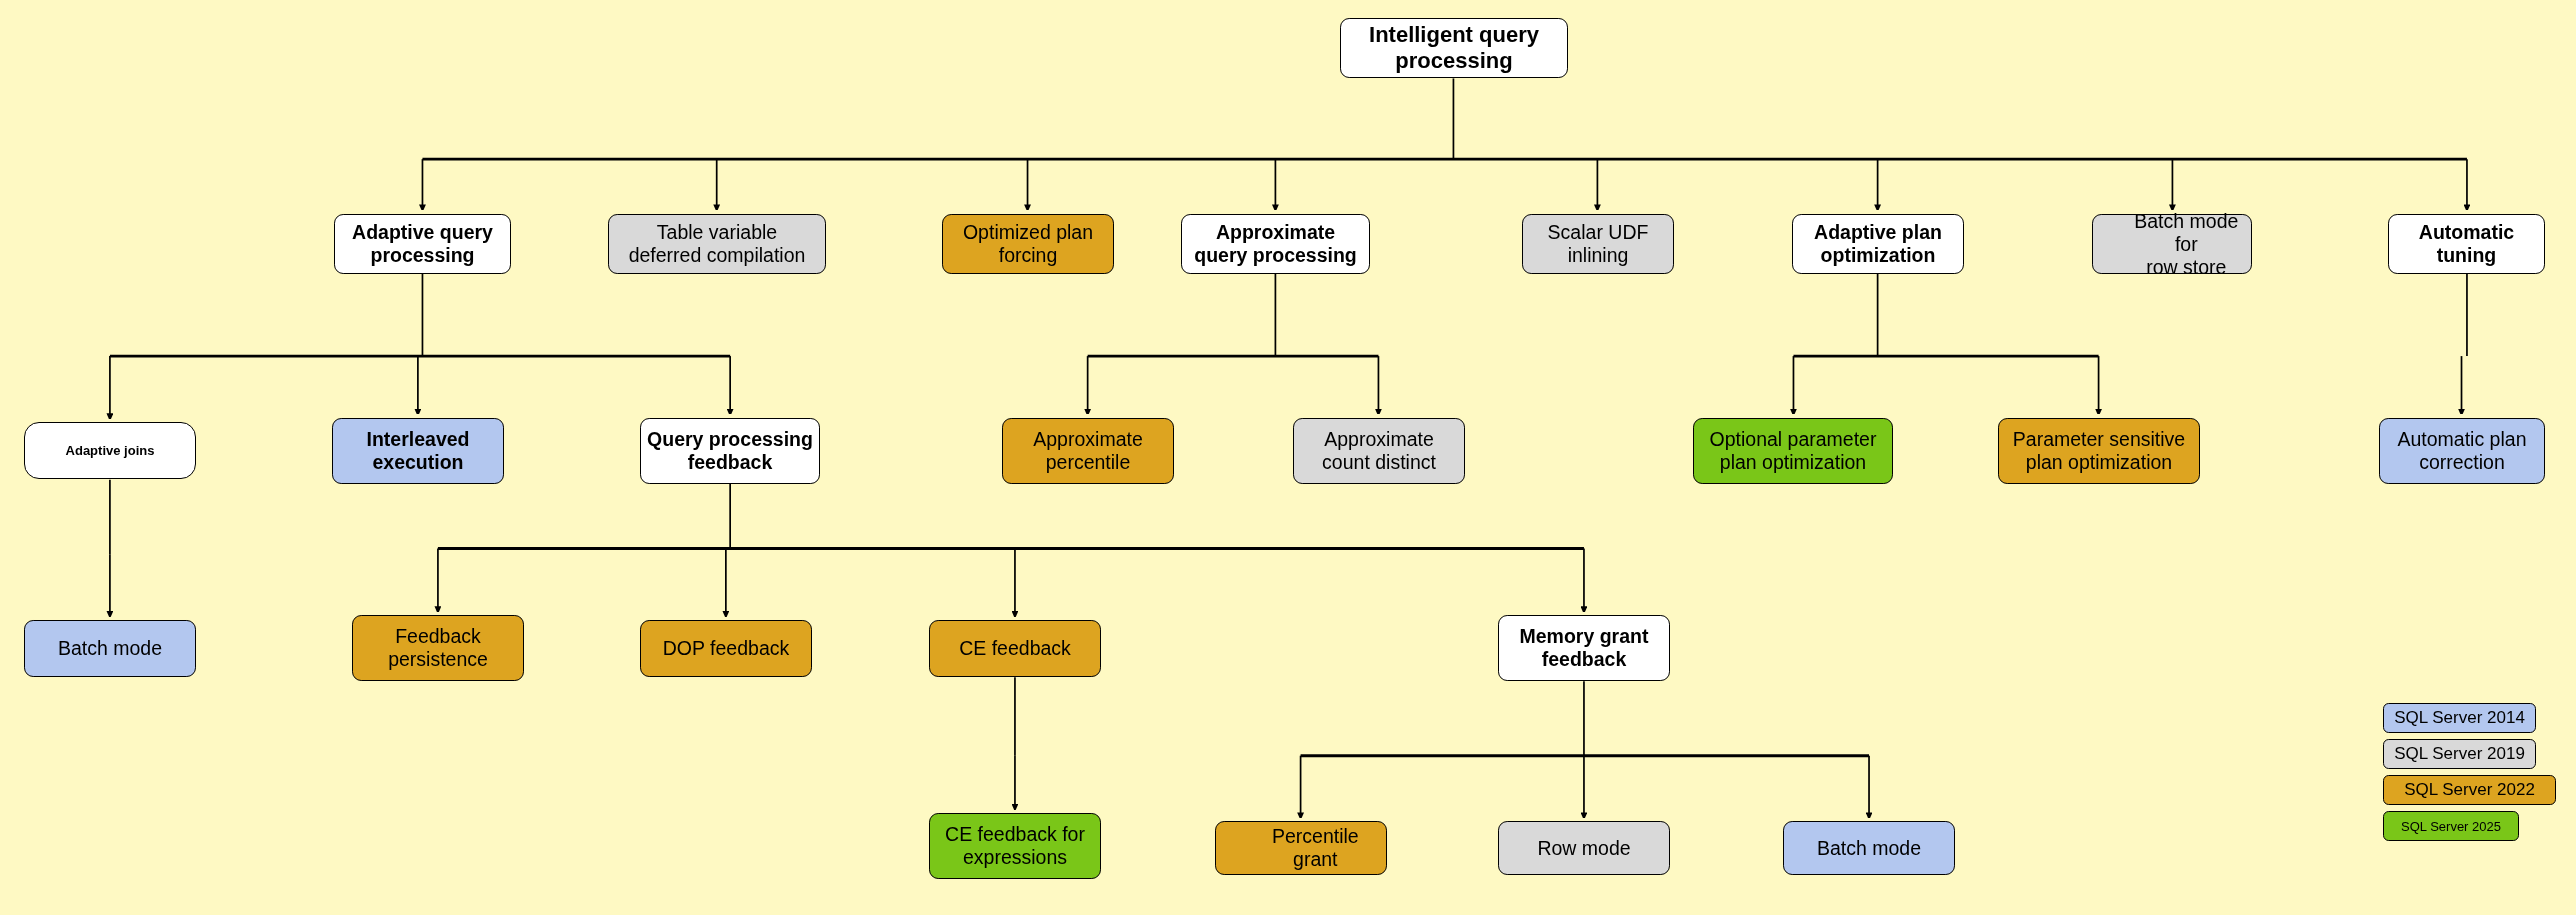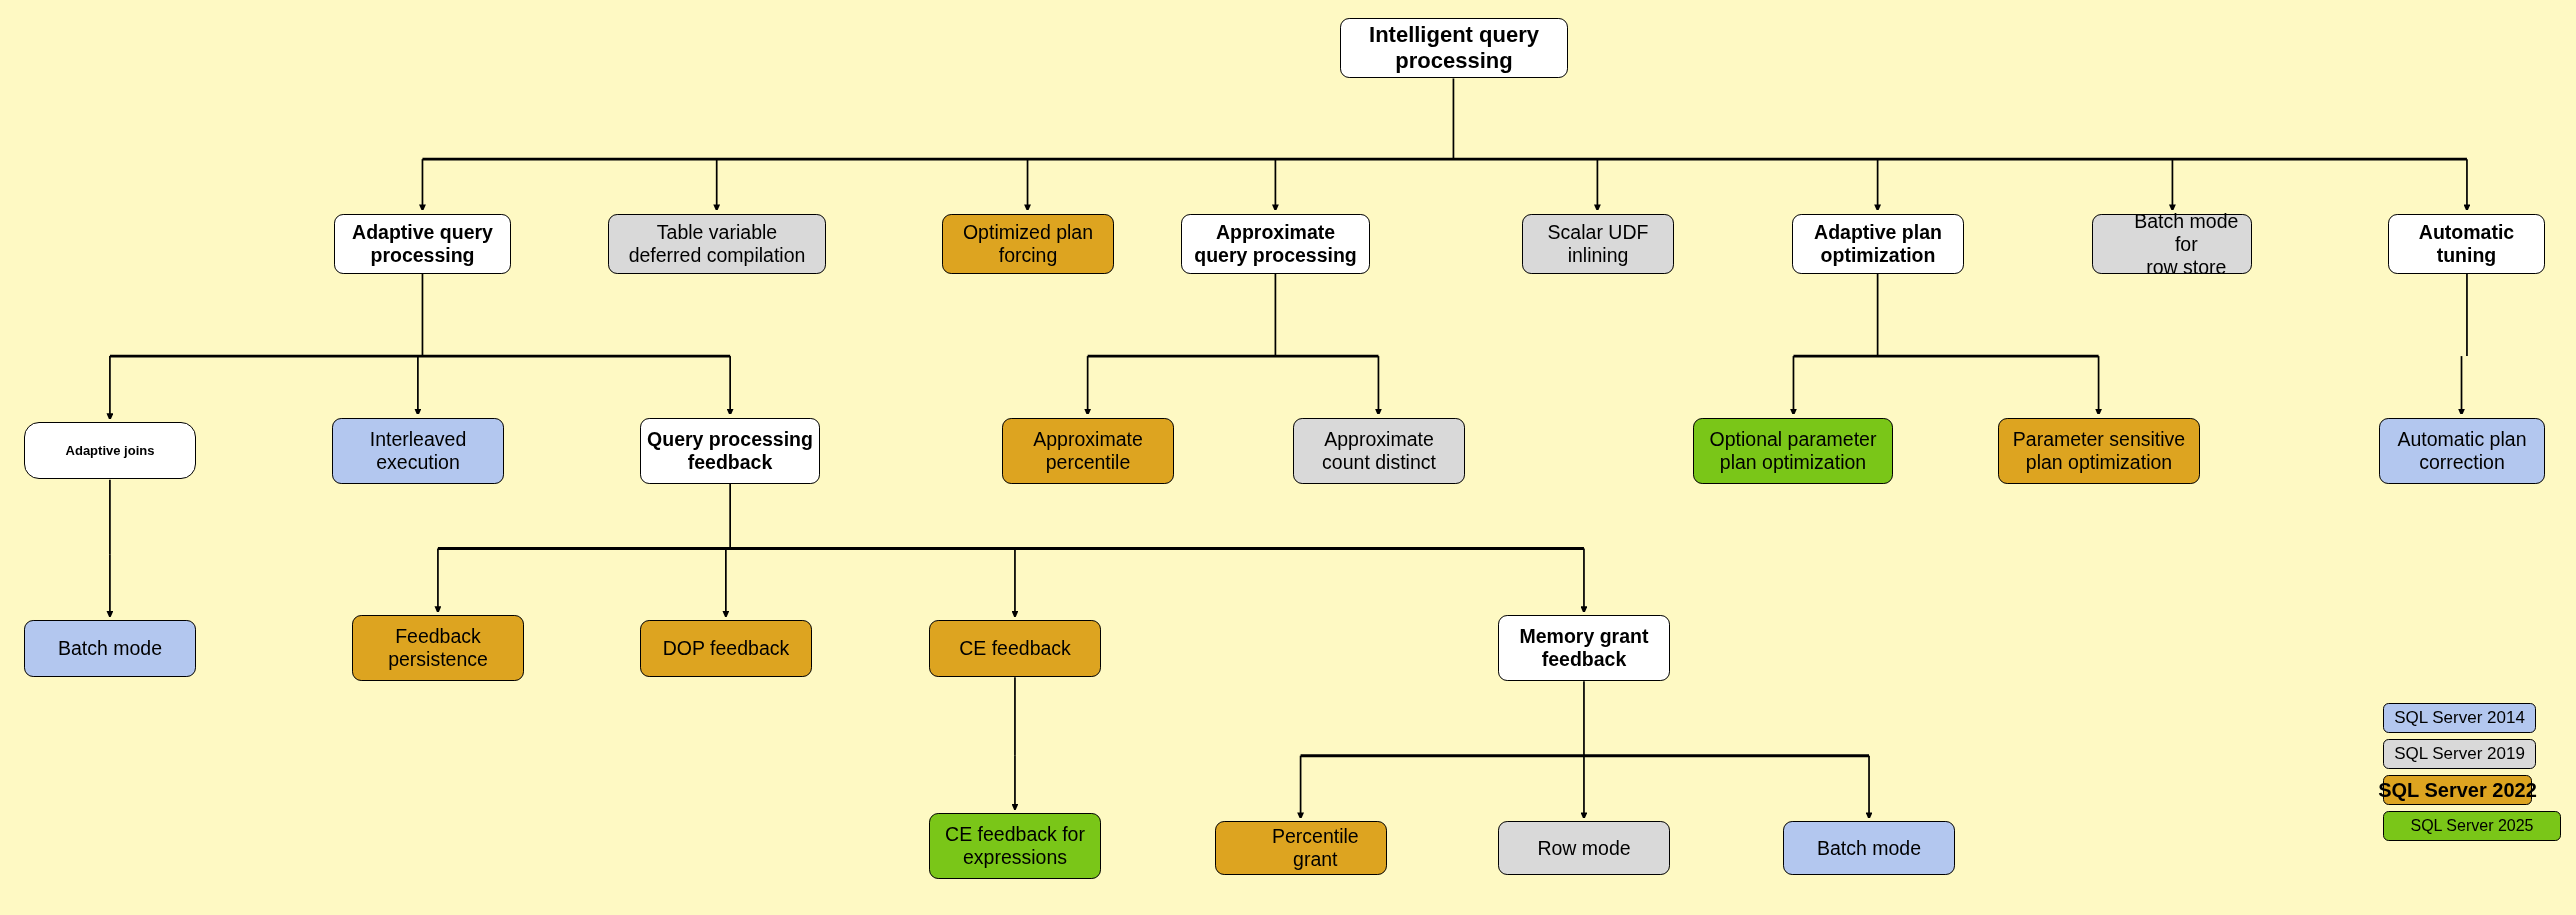--- a/index.html
+++ b/index.html
@@ -125,21 +125,21 @@
 query processing</div>
       <div class="node gray" style="left: 1522px; top: 214px; width: 152px; height: 60px; font-size: 19.5px;">Scalar UDF
 inlining</div>
       <div class="node white" style="left: 1792px; top: 214px; width: 172px; height: 60px; font-size: 19.5px;">Adaptive plan
 optimization</div>
       <div class="node gray" style="left: 2092px; top: 214px; width: 160px; height: 60px; font-size: 19.5px; padding-left: 32px;">Batch mode for
 row store</div>
       <div class="node white" style="left: 2388px; top: 214px; width: 157px; height: 60px; font-size: 19.5px;">Automatic
 tuning</div>
       <div class="node white" style="left: 24px; top: 422px; width: 172px; height: 57px; font-size: 13px; border-radius: 15px;">Adaptive joins</div>
-      <div class="node blue" style="left: 332px; top: 418px; width: 172px; height: 66px; font-size: 19.5px;">Interleaved
+      <div class="node blue" style="left: 332px; top: 418px; width: 172px; height: 66px; font-size: 19.5px; font-weight: bold;">Interleaved
 execution</div>
       <div class="node white" style="left: 640px; top: 418px; width: 180px; height: 66px; font-size: 19.5px;">Query processing
 feedback</div>
       <div class="node orange" style="left: 1002px; top: 418px; width: 172px; height: 66px; font-size: 19.5px;">Approximate
 percentile</div>
       <div class="node gray" style="left: 1293px; top: 418px; width: 172px; height: 66px; font-size: 19.5px;">Approximate
 count distinct</div>
       <div class="node green" style="left: 1693px; top: 418px; width: 200px; height: 66px; font-size: 19.5px;">Optional parameter
 plan optimization</div>
       <div class="node orange" style="left: 1998px; top: 418px; width: 202px; height: 66px; font-size: 19.5px;">Parameter sensitive
@@ -155,17 +155,17 @@
 feedback</div>
       <div class="node green" style="left: 929px; top: 813px; width: 172px; height: 66px; font-size: 19.5px;">CE feedback for
 expressions</div>
       <div class="node orange" style="left: 1215px; top: 821px; width: 172px; height: 54px; font-size: 19.5px; padding-left: 32px;">Percentile grant</div>
       <div class="node gray" style="left: 1498px; top: 821px; width: 172px; height: 54px; font-size: 19.5px;">Row mode</div>
       <div class="node blue" style="left: 1783px; top: 821px; width: 172px; height: 54px; font-size: 19.5px;">Batch mode</div>
     </div>
   <div id="legend-layer">
       <div class="legend-item blue" style="left: 2383px; top: 703px; width: 153px; height: 30px; font-size: 17px;">SQL Server 2014</div>
       <div class="legend-item gray" style="left: 2383px; top: 739px; width: 153px; height: 30px; font-size: 17px;">SQL Server 2019</div>
-      <div class="legend-item orange" style="left: 2383px; top: 775px; width: 149px; height: 30px; font-size: 20px; font-weight: bold;">SQL Server 2022</div>
-      <div class="legend-item green" style="left: 2383px; top: 811px; width: 178px; height: 30px; font-size: 16px;">SQL Server 2025</div>
+      <div class="legend-item orange" style="left: 2383px; top: 775px; width: 173px; height: 30px; font-size: 17px;">SQL Server 2022</div>
+      <div class="legend-item green" style="left: 2383px; top: 811px; width: 136px; height: 30px; font-size: 13px;">SQL Server 2025</div>
     </div>
 </div>
 
 
 </body></html>

